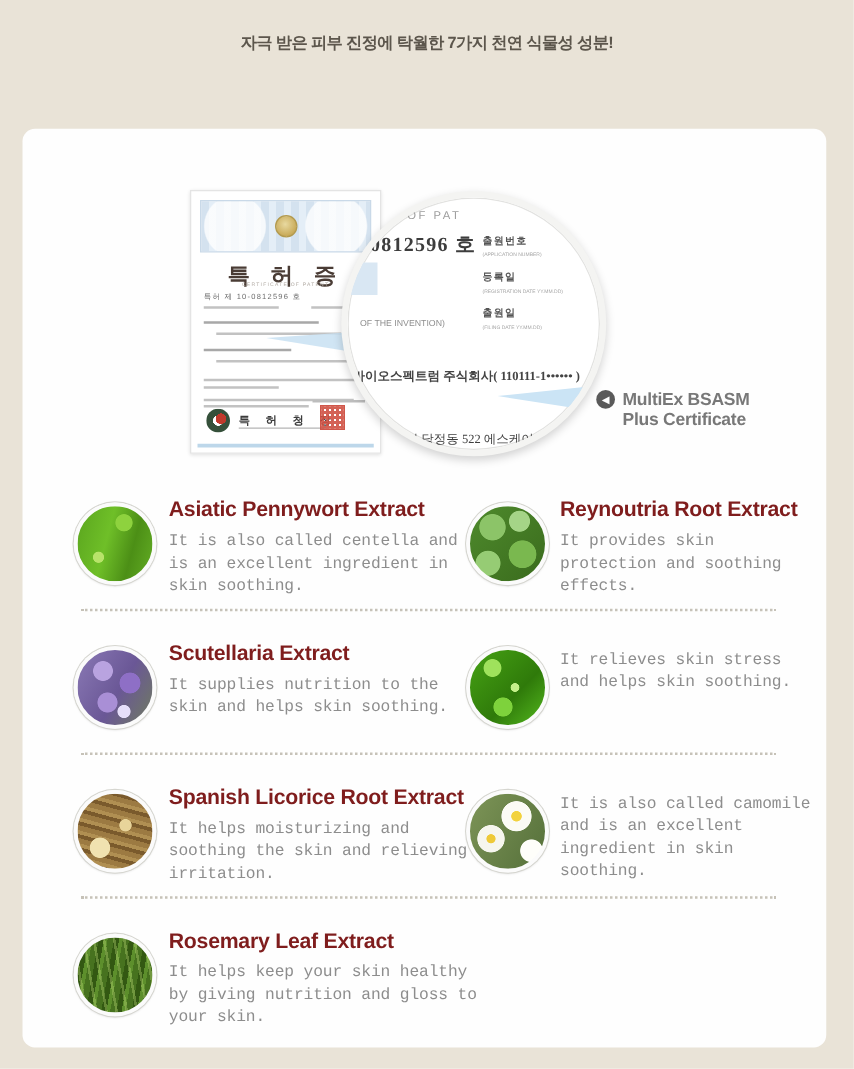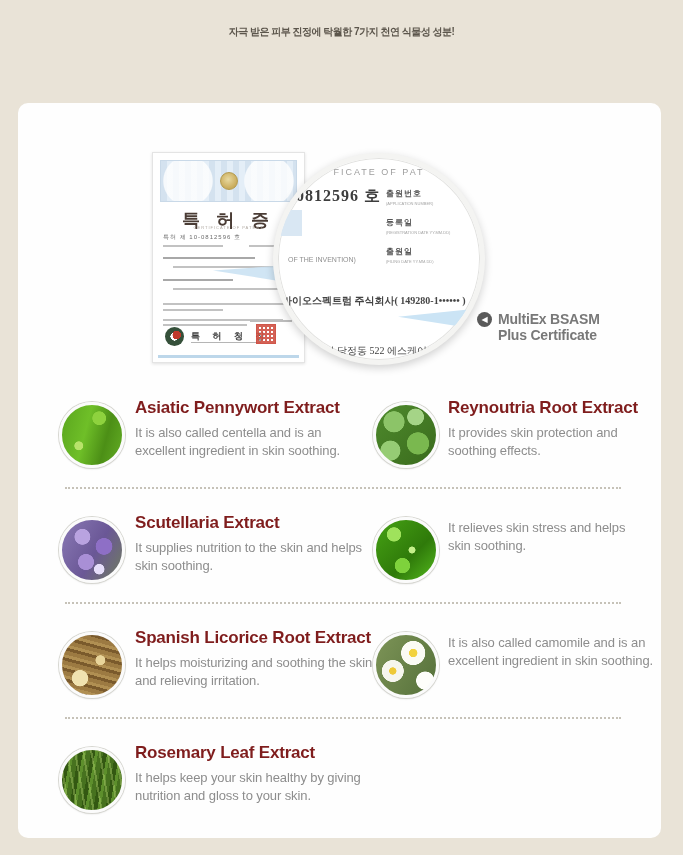--- a/index.html
+++ b/index.html
@@ -2,21 +2,21 @@
 <html><head>
 <meta charset="utf-8">
 <style>
   * { margin:0; padding:0; box-sizing:border-box; }
   html,body { width:683px; height:855px; }
   body { background:#e9e3d7; font-family:"Liberation Sans", sans-serif; position:relative; overflow:hidden; }
 
   
   .header { text-align:center; padding-top:8px; }
   .page-title { font-size:35px; font-weight:700; color:#3a3a37; letter-spacing:-1px; }
-  .page-subtitle { margin-top:17px; font-size:10px; font-weight:700; color:#5c564c; letter-spacing:-0.5px; }
+  .page-subtitle { margin-top:17px; font-size:13px; font-weight:700; color:#5c564c; letter-spacing:-0.5px; }
 
   
   .card { position:absolute; left:18px; top:103px; width:643px; height:735px;
           background:#fefefe; border-radius:10px; }
 
   
   .cert-paper { position:absolute; left:134px; top:49px; width:153px; height:211px;
                 background:#ffffff; border:1px solid #e4e4e4; box-shadow:0 1px 3px rgba(0,0,0,.12); }
   .cert-band { position:absolute; left:7px; top:7px; right:7px; height:42px;
                background:
@@ -51,21 +51,21 @@
                background:
                  repeating-linear-gradient(0deg,#d05244 0 2px,transparent 2px 4px),
                  repeating-linear-gradient(90deg,#d05244 0 2px,rgba(255,255,255,0) 2px 4px); }
   .cert-bottom-strip { position:absolute; left:5px; right:5px; bottom:4px; height:3px; background:#bdd7ea; }
   .cert-date-line { position:absolute; right:12px; bottom:40px; width:42px; height:2px; background:#bdbdbd; }
 
   
   .magnifier { position:absolute; left:255px; top:50px; width:212px; height:212px;
                background:#ffffff; border-radius:50%; border:5px solid #f4f4f2;
                box-shadow:0 3px 8px rgba(0,0,0,.18), inset 0 0 0 1px #e2e2e0; overflow:hidden; }
-  .mag-arc { position:absolute; top:9px; left:0; width:100%; text-align:center;
+  .mag-arc { position:absolute; top:9px; left:0; width:100%; text-align:left;
              font-size:9px; color:#9d9d9d; letter-spacing:2px; }
   .mag-number { position:absolute; left:18px; top:28px; font-family:"Liberation Serif", serif;
                 font-size:16px; font-weight:700; color:#3d3d3d; letter-spacing:1px; }
   .mag-fields { position:absolute; left:108px; top:24px; width:100px; }
   .mag-field { margin-bottom:5px; position:relative; }
   .mag-field .k { font-size:8px; font-weight:700; color:#555; letter-spacing:1px; }
   .mag-field .s { font-size:4px; color:#a5a5a5; display:block; margin-top:1px; }
   .mag-field .v { position:absolute; right:-4px; top:2px; font-size:7px; color:#666; }
   .mag-inv-label { position:absolute; left:10px; top:98px; font-size:7px; color:#8f8f8f; }
   .mag-inv-title { position:absolute; left:12px; top:108px; width:200px;
@@ -88,21 +88,21 @@
              font-size:8px; line-height:15px; text-align:center; margin-right:6px; flex:0 0 15px; }
   .cc-text { font-size:14px; font-weight:700; color:#787878; letter-spacing:-0.2px; }
   .cc-line2 { margin-left:21px; }
 
   
   .item { position:absolute; }
   .photo { position:absolute; width:66px; height:66px; border-radius:50%;
            border:3px solid #fbfbfb; box-shadow:0 0 0 1px #d6d6d0, 0 1px 2px rgba(0,0,0,.15); }
   .item-text { position:absolute; }
   .item-title { font-size:17px; font-weight:700; color:#7f1d1d; letter-spacing:-0.2px; }
-  .item-desc { margin-top:6px; font-size:13px; color:#8d8d8d; line-height:1.38; letter-spacing:-0.1px; }
+  .item-desc { margin-top:6px; font-size:13px; color:#8d8d8d; line-height:1.38; letter-spacing:-0.1px;font-family:Liberation Mono, monospace; }
 
   .sep { position:absolute; left:47px; width:556px; height:0;
          border-top:2px dotted #c6c2b8; }
 
   
   .ph-pennywort { background:
       radial-gradient(circle at 62% 22%, #8ed23e 0 11%, transparent 12%),
       radial-gradient(circle at 28% 68%, #b8e36a 0 7%, transparent 8%),
       linear-gradient(105deg,#5aa51e 0%,#6fbf28 40%,#4c8f16 70%,#63ad24 100%); }
   .ph-reynoutria { background:
@@ -190,21 +190,21 @@
         <span class="v">2008</span>
         <span class="s">(REGISTRATION DATE YY.MM.DD)</span>
       </div>
       <div class="mag-field">
         <span class="k">출원일</span>
         <span class="v">20</span>
         <span class="s">(FILING DATE YY.MM.DD)</span>
       </div>
     </div>
     <div class="mag-inv-label">OF THE INVENTION)</div>
-    <div class="mag-company">바이오스펙트럼 주식회사( 149280-1•••••• )</div>
+    <div class="mag-company">바이오스펙트럼 주식회사( 110111-1•••••• )</div>
     <div class="mag-tri"></div>
     <div class="mag-address">도 군포시 당정동 522 에스케이벤티움</div>
   </div>
 
   <div class="cert-caption">
     <div class="cc-row">
       <div class="cc-icon">◀</div>
       <div class="cc-text">MultiEx BSASM</div>
     </div>
     <div class="cc-text cc-line2">Plus Certificate</div>

